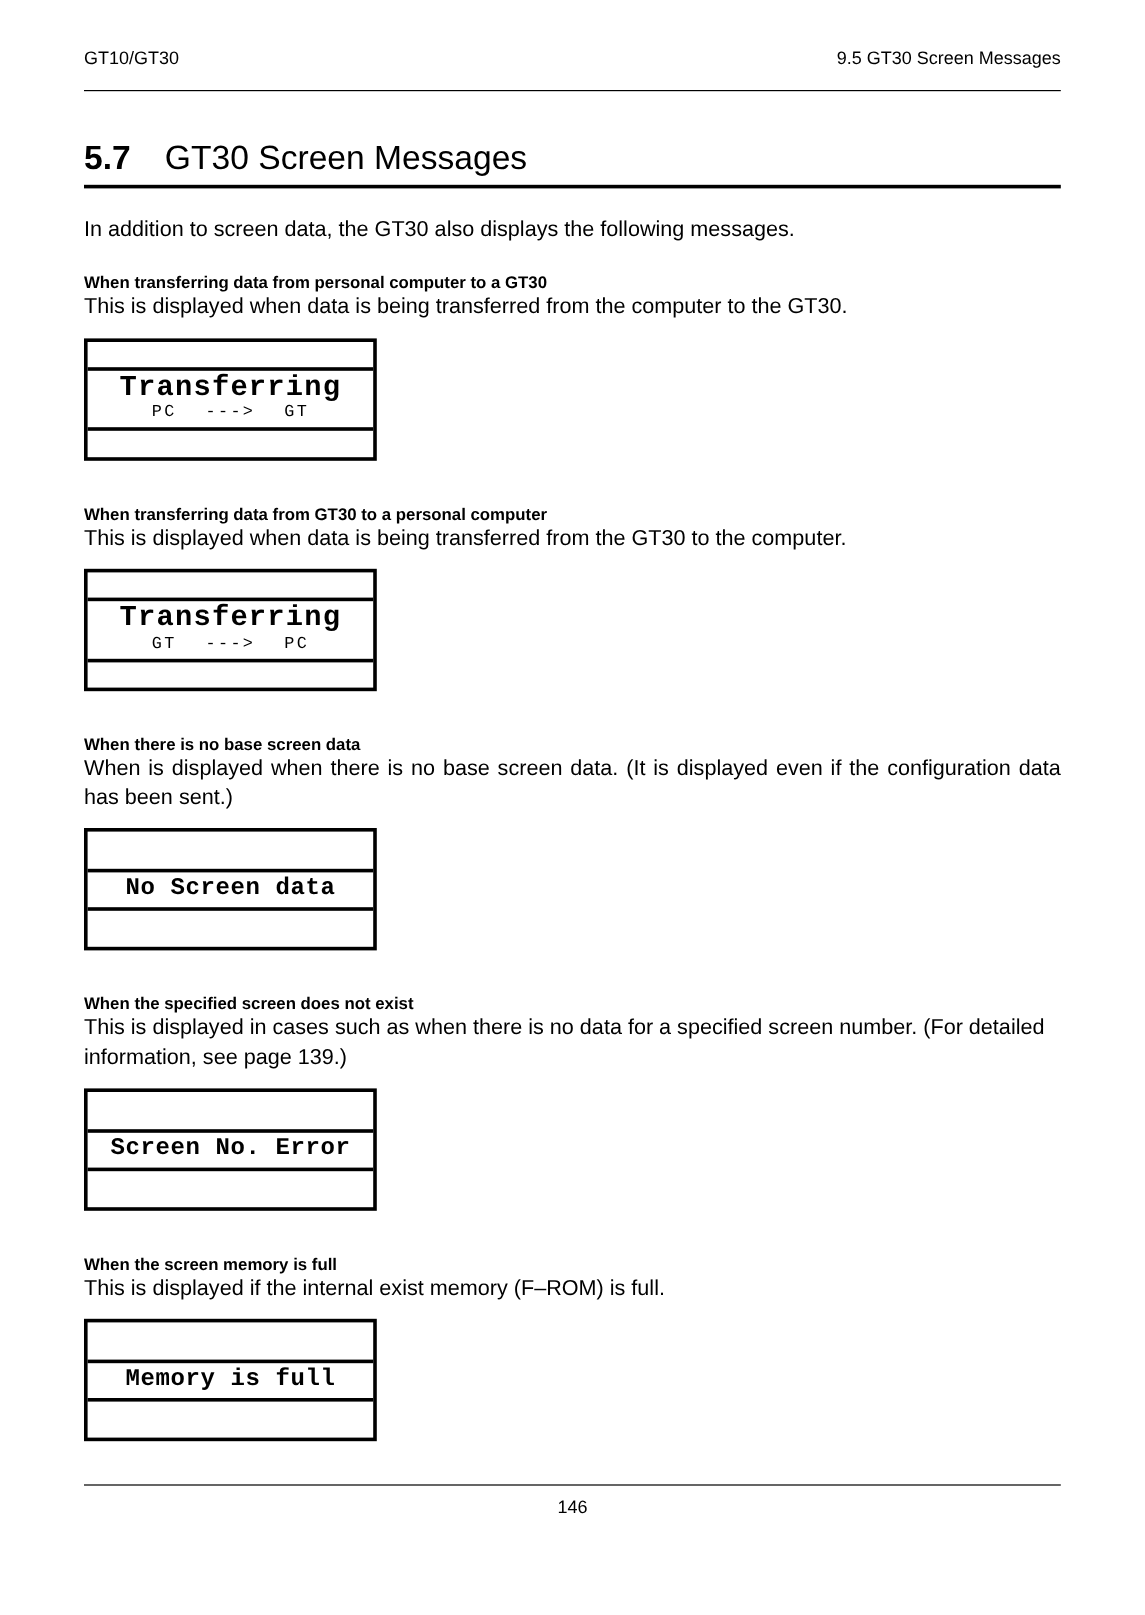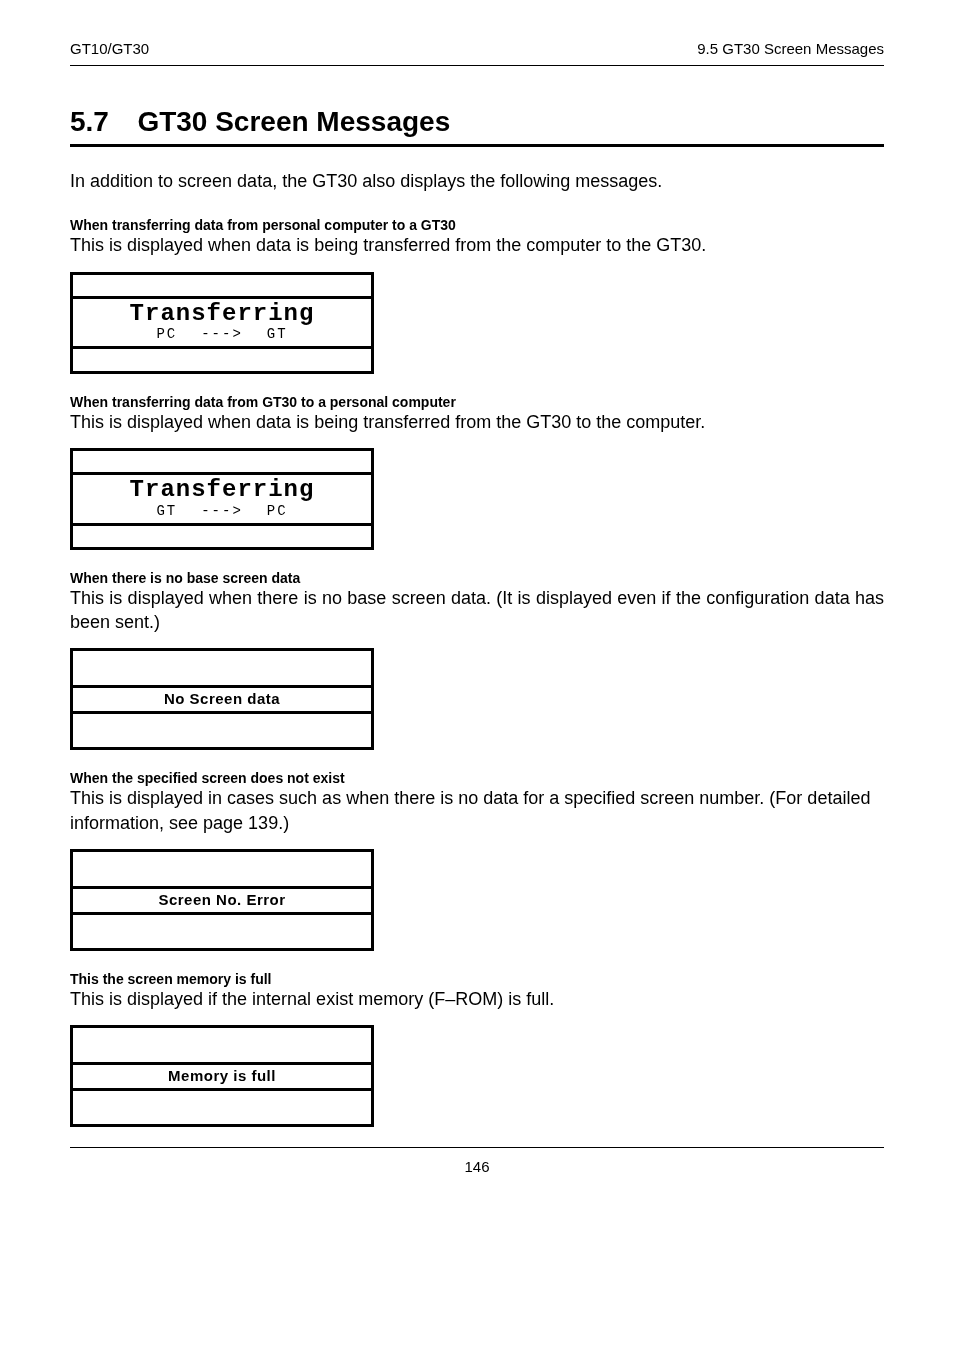--- a/index.html
+++ b/index.html
@@ -13,31 +13,31 @@
     color: #000;
     width: 954px;
     margin: 0 auto;
     padding: 0 70px;
   }
   .header {
     display: flex;
     justify-content: space-between;
     font-size: 15px;
     padding-top: 40px;
-    padding-bottom: 8px;
+    padding-bottom: 18px;
     border-bottom: 1px solid #000;
     margin-bottom: 40px;
   }
   .section-num {
     font-size: 28px;
     font-weight: bold;
   }
   .section-title {
     font-size: 28px;
-    font-weight: bold;
+    font-weight: normal;
     margin-left: 24px;
   }
   .hr-under-title {
     border-bottom: 3px solid #000;
     margin-top: 6px;
     margin-bottom: 22px;
   }
   .para {
     font-size: 18px;
     line-height: 1.35;
@@ -50,24 +50,24 @@
   }
   .sub-para {
     font-size: 18px;
     line-height: 1.35;
     margin-bottom: 14px;
   }
   .justify {
     text-align: justify;
   }
   .lcd-box {
-    width: 304px;
+    width: 244px;
     height: 102px;
     border: 3px solid #000;
-    margin-bottom: 20px;
+    margin-bottom: 36px;
     display: flex;
     flex-direction: column;
     justify-content: center;
     align-items: center;
     position: relative;
   }
   .lcd-inner {
     border-top: 3px solid #000;
     border-bottom: 3px solid #000;
     width: 100%;
@@ -85,22 +85,22 @@
     font-family: "Courier New", monospace;
     font-size: 14px;
     letter-spacing: 2px;
     margin-top: -1px;
   }
   .lcd-text-sub .gap {
     display: inline-block;
     width: 24px;
   }
   .lcd-single {
-    font-family: Liberation Sans, sans-serif;
-    font-size: 15px;
+    font-family: Liberation Mono, monospace;
+    font-size: 20px;
     font-weight: bold;
     letter-spacing: 0.5px;
   }
   .footer {
     border-top: 1px solid #000;
     margin-top: 6px;
     padding-top: 10px;
     text-align: center;
     font-size: 15px;
   }
@@ -140,38 +140,38 @@
       <p class="sub-para">This is displayed when data is being transferred from the GT30 to the computer.</p>
       <div class="lcd-box">
         <div class="lcd-inner">
           <div class="lcd-text-main">Transferring</div>
           <div class="lcd-text-sub"><span>GT</span><span class="gap"></span><span>---&gt;</span><span class="gap"></span><span>PC</span></div>
         </div>
       </div>
     </div>
     <div class="gap-block">
       <p class="sub-heading">When there is no base screen data</p>
-      <p class="sub-para justify">This is displayed when there is no base screen data. (It is displayed even if the configuration data has been sent.)</p>
+      <p class="sub-para justify">When is displayed when there is no base screen data. (It is displayed even if the configuration data has been sent.)</p>
       <div class="lcd-box">
         <div class="lcd-inner">
           <div class="lcd-single">No Screen data</div>
         </div>
       </div>
     </div>
     <div class="gap-block">
       <p class="sub-heading">When the specified screen does not exist</p>
       <p class="sub-para">This is displayed in cases such as when there is no data for a specified screen number. (For detailed information, see page 139.)</p>
       <div class="lcd-box">
         <div class="lcd-inner">
           <div class="lcd-single">Screen No. Error</div>
         </div>
       </div>
     </div>
     <div class="gap-block">
-      <p class="sub-heading">This the screen memory is full</p>
+      <p class="sub-heading">When the screen memory is full</p>
       <p class="sub-para">This is displayed if the internal exist memory (F–ROM) is full.</p>
       <div class="lcd-box">
         <div class="lcd-inner">
           <div class="lcd-single">Memory is full</div>
         </div>
       </div>
     </div>
   </div>
 
 <div class="footer">

